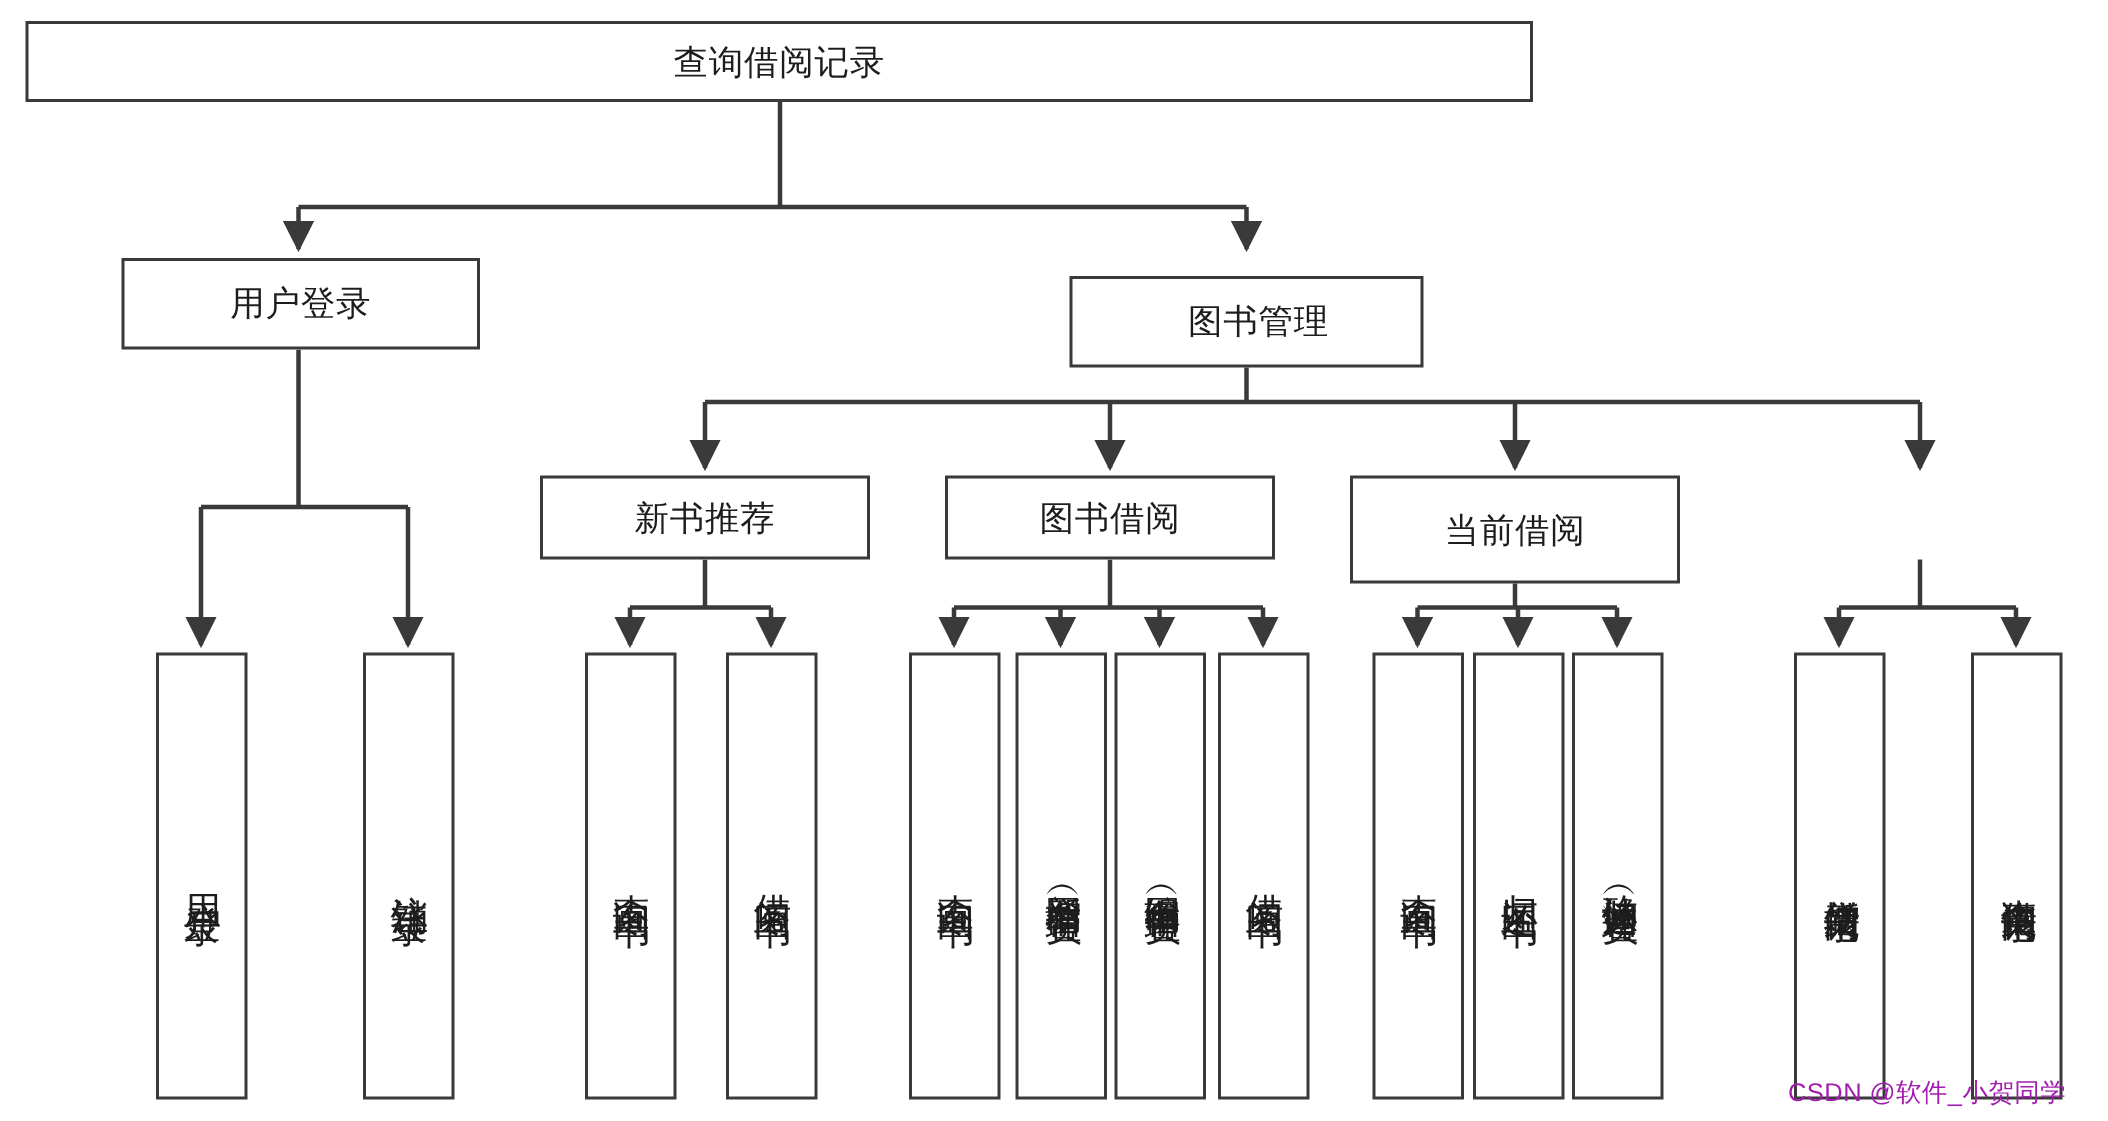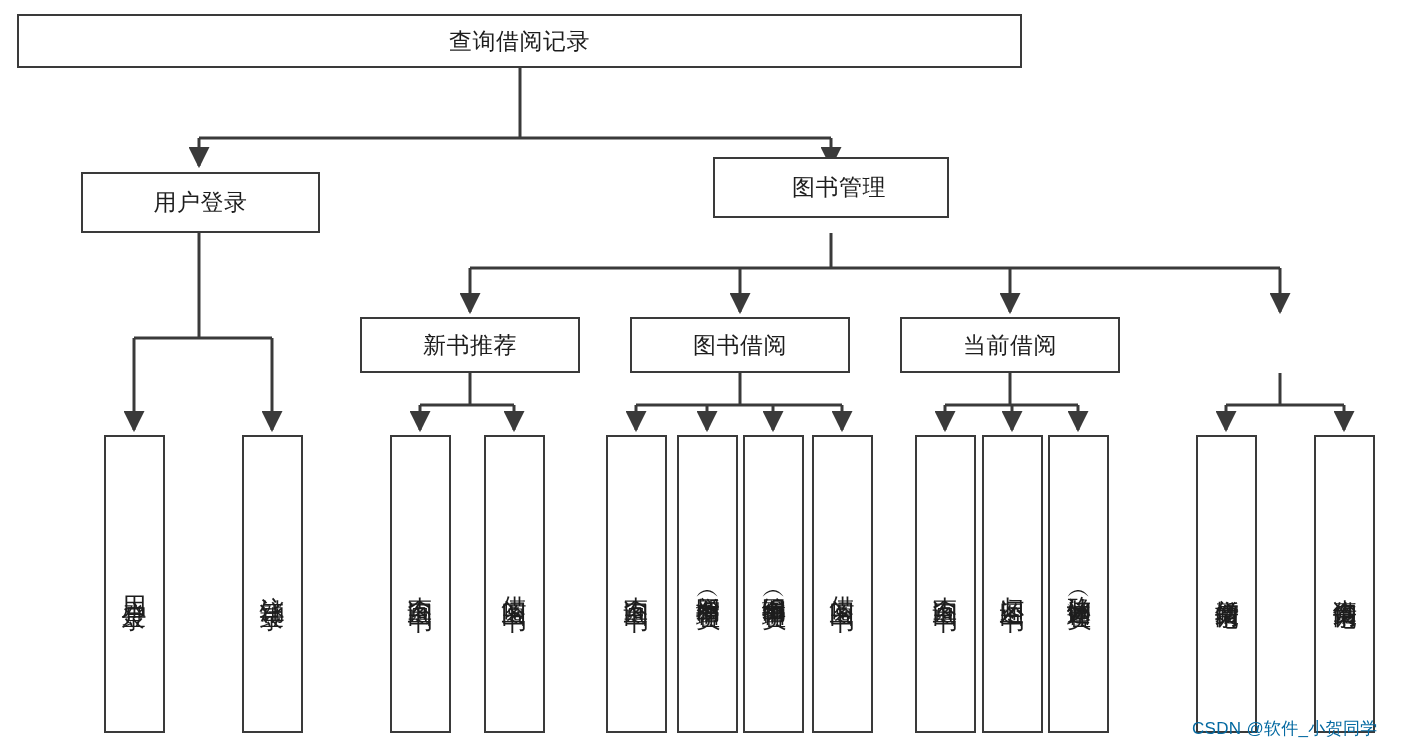--- a/index.html
+++ b/index.html
@@ -63,21 +63,21 @@
     letter-spacing: 4px;
     white-space: nowrap;
   }
   .node.vert.tight .label {
     font-size: 24px;
     letter-spacing: 1.5px;
   }
   .watermark {
     position: absolute;
     font-size: 17px;
-    color: #0369a1;
+    color: #a21caf;
     white-space: nowrap;
     letter-spacing: 0.3px;
   }
 </style>
 </head>
 <body>
 
 <div id="canvas">
 
   <svg class="edges" viewBox="0 0 1405 747" xmlns="http://www.w3.org/2000/svg">
@@ -130,31 +130,31 @@
     </g>
   </svg>
 
   <div class="node root horiz" style="left:17px; top:14px; width:1005px; height:54px;">
     <span class="label">查询借阅记录</span>
   </div>
 
   <div class="node horiz" style="left:81px; top:172px; width:239px; height:61px;">
     <span class="label">用户登录</span>
   </div>
-  <div class="node horiz" style="left:713px; top:157px; width:236px; height:61px;padding-left:16px;">
+  <div class="node horiz" style="left:713px; top:184px; width:236px; height:61px;padding-left:16px;">
     <span class="label">图书管理</span>
   </div>
 
   <div class="node horiz" style="left:630px; top:317px; width:220px; height:56px;">
     <span class="label">图书借阅</span>
   </div>
   <div class="node horiz" style="left:360px; top:317px; width:220px; height:56px;">
     <span class="label">新书推荐</span>
   </div>
-  <div class="node horiz" style="left:900px; top:317px; width:220px; height:56px;">
+  <div class="node horiz" style="left:900px; top:317px; width:220px; height:72px;">
     <span class="label">当前借阅</span>
   </div>
 
   <div class="node vert" style="left:104px; top:435px; width:61px; height:298px;">
     <span class="label">用户登录</span>
   </div>
   <div class="node vert" style="left:242px; top:435px; width:61px; height:298px;">
     <span class="label">注销登录</span>
   </div>
 

